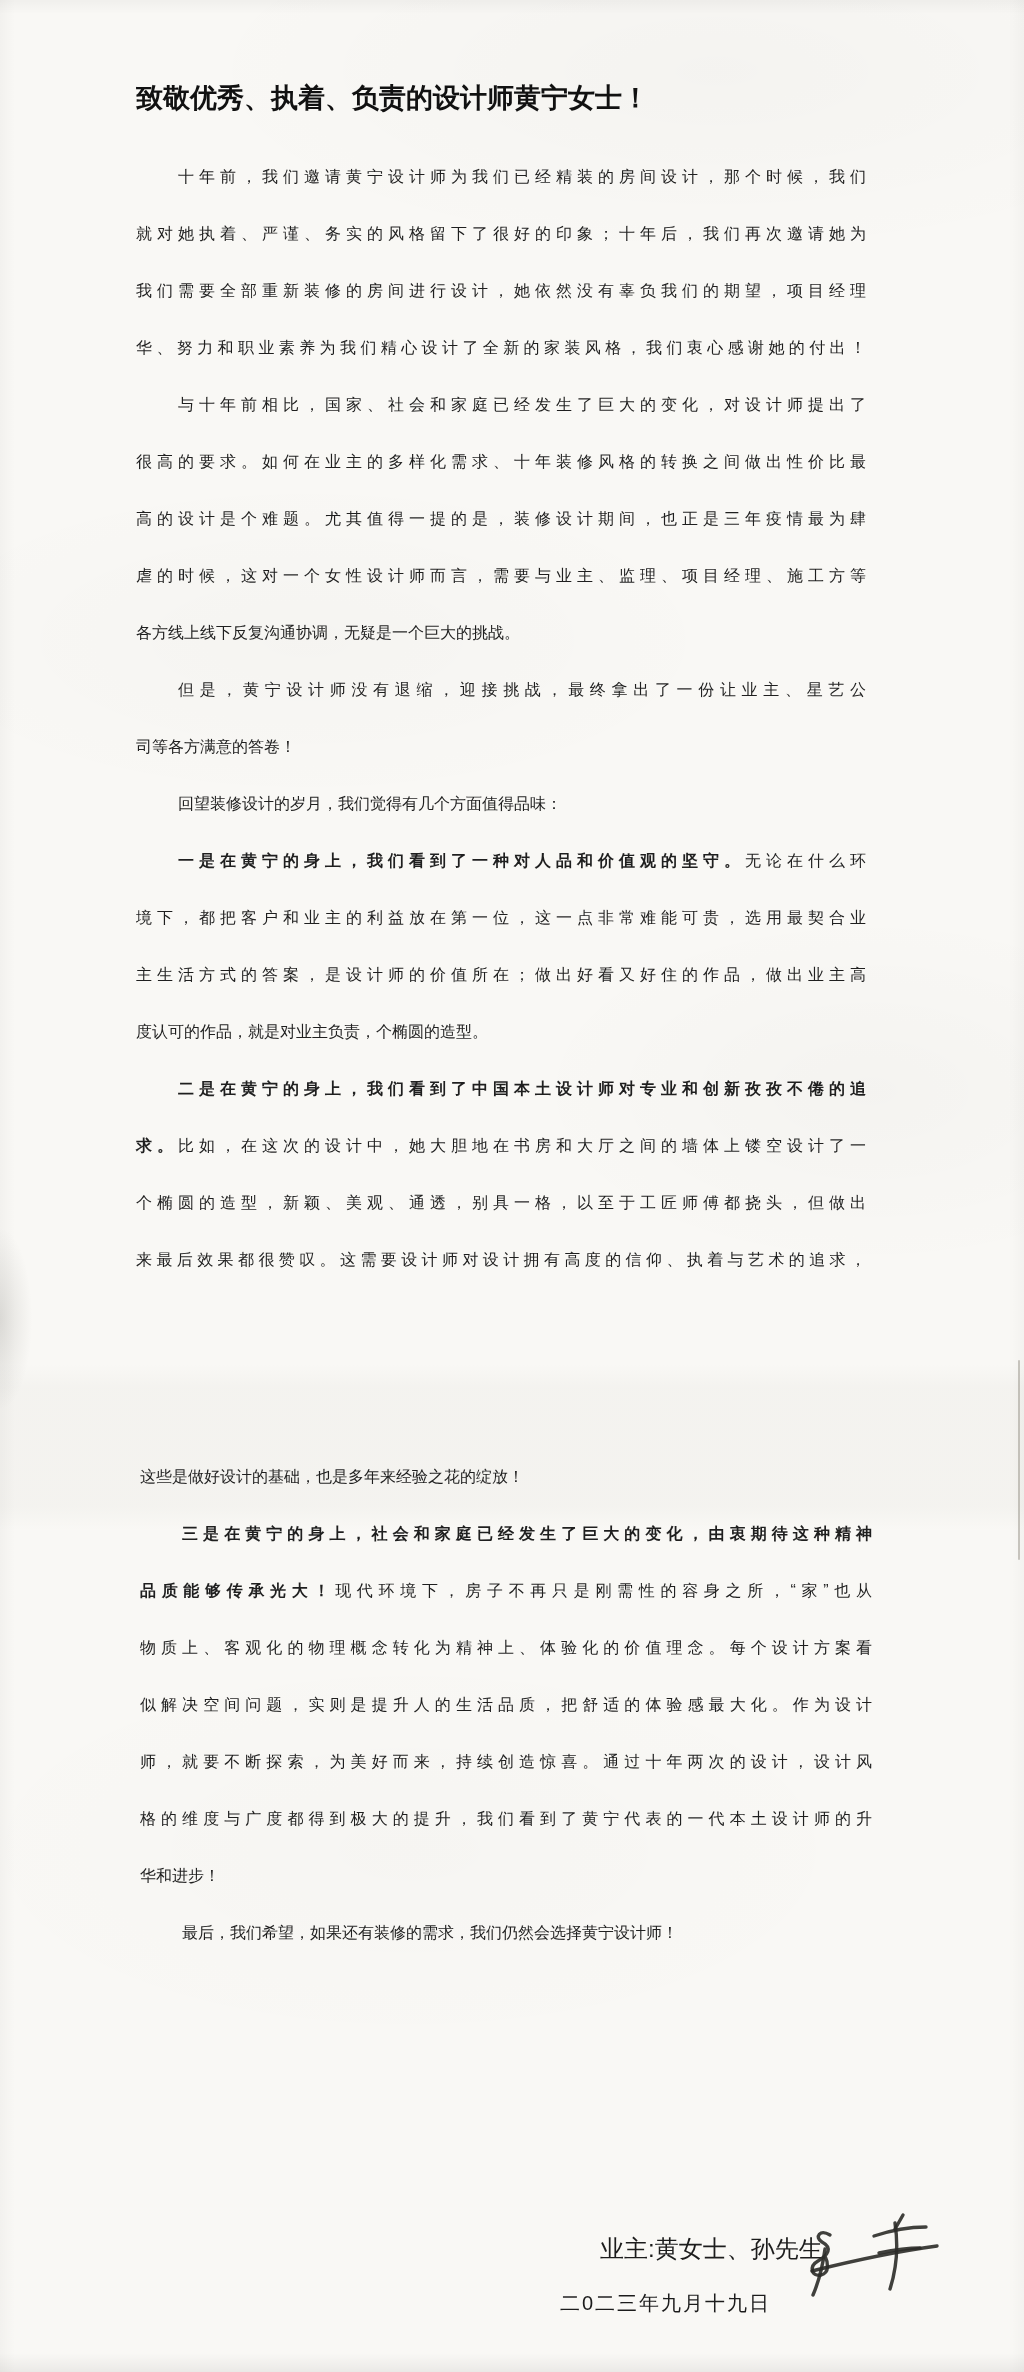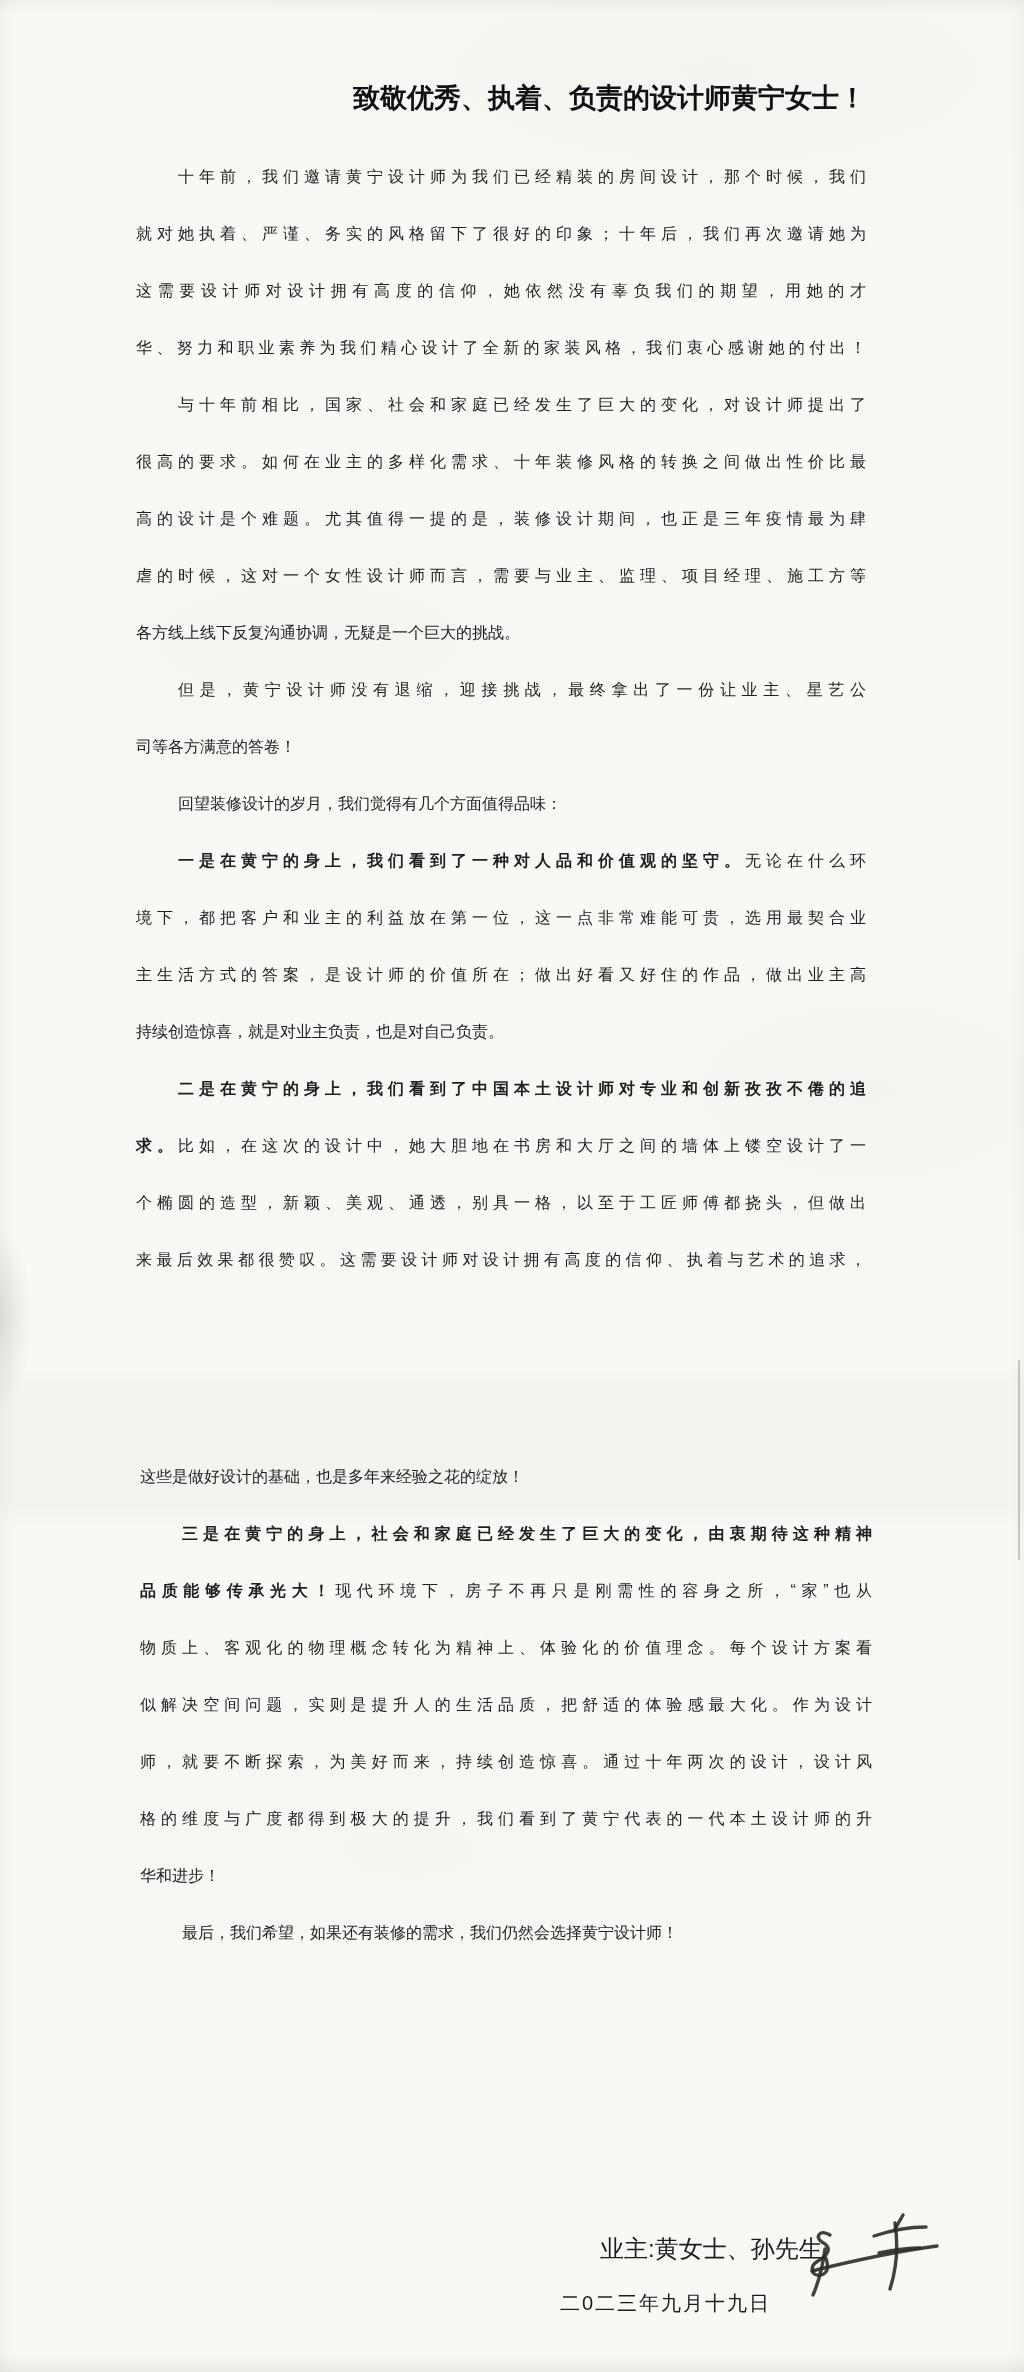--- a/index.html
+++ b/index.html
@@ -22,21 +22,21 @@
       linear-gradient(0deg, rgba(0,0,0,0.06) 0%, rgba(0,0,0,0) 0.8%),
       linear-gradient(90deg, rgba(0,0,0,0.028) 0%, transparent 1.5%, transparent 98.5%, rgba(0,0,0,0.022) 100%),
       linear-gradient(180deg, transparent 57.5%, rgba(128,126,112,0.045) 58.5%, rgba(128,126,112,0.045) 63.5%, transparent 64.5%);
   }
   .artifact-line{
     position:absolute;right:4px;top:1360px;width:2px;height:200px;
     background:rgba(128,122,110,0.40);border-radius:1px;
   }
   .title{
     position:absolute;top:80px;left:136px;width:730px;
-    text-align:right;font-size:27px;font-weight:700;color:#111;
+    text-align:left;font-size:27px;font-weight:700;color:#111;
     letter-spacing:0px;white-space:nowrap;
   }
   .page{position:absolute;left:136px;width:730px;color:#1f1f1f;}
   .page.p1{top:148px;}
   .page.p2{top:1448px;left:140px;width:732px;}
   .line{
     height:57px;line-height:57px;font-size:16px;
     text-align:justify;text-align-last:justify;
     white-space:nowrap;overflow:visible;
   }
@@ -59,34 +59,34 @@
 
 <div class="paper">
 
   <div class="artifact-line"></div>
 
   <div class="title">致敬优秀、执着、负责的设计师黄宁女士！</div>
 
   <div class="page p1">
       <div class="line indent"><span>十年前，我们邀请黄宁设计师为我们已经精装的房间设计，那个时候，我们</span></div>
       <div class="line"><span>就对她执着、严谨、务实的风格留下了很好的印象；十年后，我们再次邀请她为</span></div>
-      <div class="line"><span>这需要设计师对设计拥有高度的信仰，她依然没有辜负我们的期望，用她的才</span></div>
+      <div class="line"><span>我们需要全部重新装修的房间进行设计，她依然没有辜负我们的期望，项目经理</span></div>
       <div class="line"><span>华、努力和职业素养为我们精心设计了全新的家装风格，我们衷心感谢她的付出！</span></div>
       <div class="line indent"><span>与十年前相比，国家、社会和家庭已经发生了巨大的变化，对设计师提出了</span></div>
       <div class="line"><span>很高的要求。如何在业主的多样化需求、十年装修风格的转换之间做出性价比最</span></div>
       <div class="line"><span>高的设计是个难题。尤其值得一提的是，装修设计期间，也正是三年疫情最为肆</span></div>
       <div class="line"><span>虐的时候，这对一个女性设计师而言，需要与业主、监理、项目经理、施工方等</span></div>
       <div class="line left"><span>各方线上线下反复沟通协调，无疑是一个巨大的挑战。</span></div>
       <div class="line indent"><span>但是，黄宁设计师没有退缩，迎接挑战，最终拿出了一份让业主、星艺公</span></div>
       <div class="line left"><span>司等各方满意的答卷！</span></div>
       <div class="line indent left"><span>回望装修设计的岁月，我们觉得有几个方面值得品味：</span></div>
       <div class="line indent"><span class="b">一是在黄宁的身上，我们看到了一种对人品和价值观的坚守。</span><span>无论在什么环</span></div>
       <div class="line"><span>境下，都把客户和业主的利益放在第一位，这一点非常难能可贵，选用最契合业</span></div>
       <div class="line"><span>主生活方式的答案，是设计师的价值所在；做出好看又好住的作品，做出业主高</span></div>
-      <div class="line left"><span>持续创造惊喜，就是对业主负责，也是对自己负责。</span></div>
+      <div class="line left"><span>度认可的作品，就是对业主负责，个椭圆的造型。</span></div>
       <div class="line indent"><span class="b">二是在黄宁的身上，我们看到了中国本土设计师对专业和创新孜孜不倦的追</span></div>
       <div class="line"><span class="b">求。</span><span>比如，在这次的设计中，她大胆地在书房和大厅之间的墙体上镂空设计了一</span></div>
       <div class="line"><span>个椭圆的造型，新颖、美观、通透，别具一格，以至于工匠师傅都挠头，但做出</span></div>
       <div class="line"><span>来最后效果都很赞叹。这需要设计师对设计拥有高度的信仰、执着与艺术的追求，</span></div>
     </div>
 
   <div class="page p2">
       <div class="line left"><span>这些是做好设计的基础，也是多年来经验之花的绽放！</span></div>
       <div class="line indent"><span class="b">三是在黄宁的身上，社会和家庭已经发生了巨大的变化，由衷期待这种精神</span></div>
       <div class="line"><span class="b">品质能够传承光大！</span><span>现代环境下，房子不再只是刚需性的容身之所，“家”也从</span></div>

